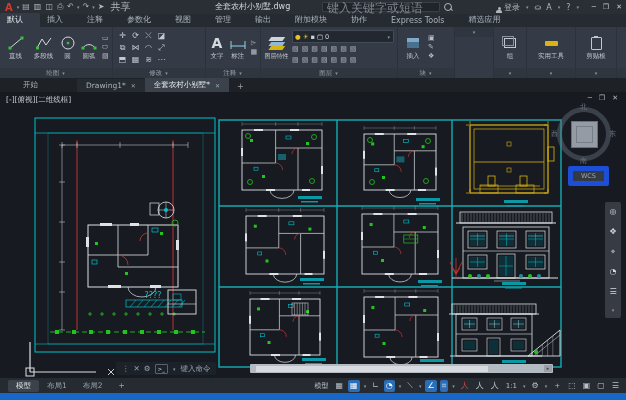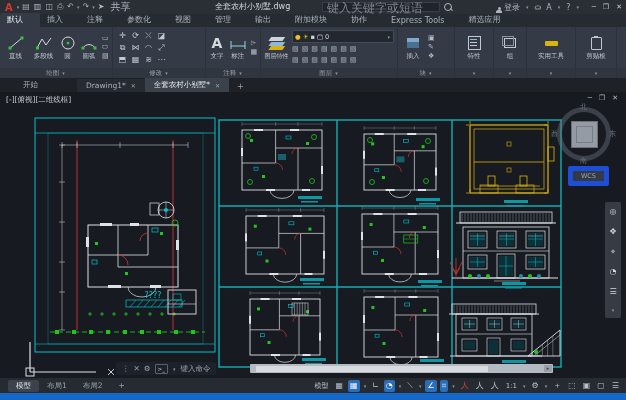--- a/index.html
+++ b/index.html
@@ -301,28 +301,20 @@
         <span>❖</span>
       </div>
     </div>
     <div class="plabel">
         <span>块</span>
         <span class="caret">▾</span>
       </div>
   </div>
 
   <div class="panel" style="width:38px">
-    <div class="pbody" style="justify-content:center">
-      <div class="tool" style="width:26px">
-        <span class="glyph">
-            <span class="cssicon-props"></span>
-          </span>
-        <span class="tlabel">特性</span>
-      </div>
-    </div>
     <div class="plabel">
         <span class="caret">▾</span>
       </div>
   </div>
 
   <div class="panel" style="width:32px">
     <div class="pbody" style="justify-content:center">
       <div class="tool" style="width:22px">
         <span class="glyph">
             <span class="cssicon-group"></span>

